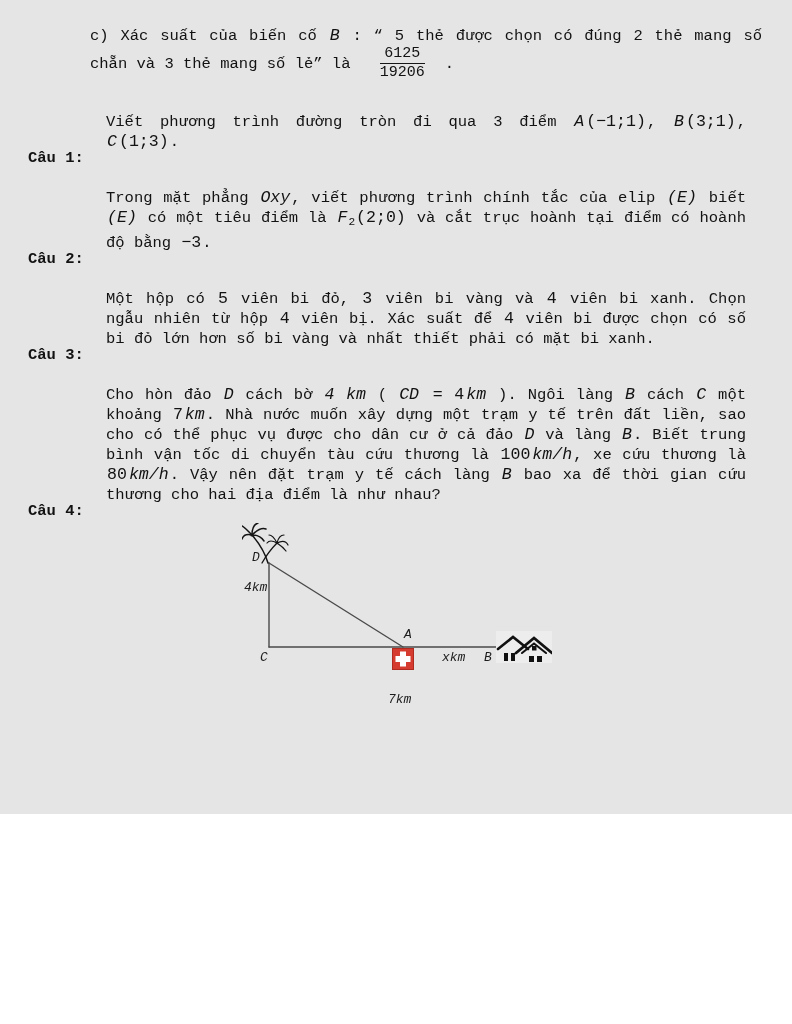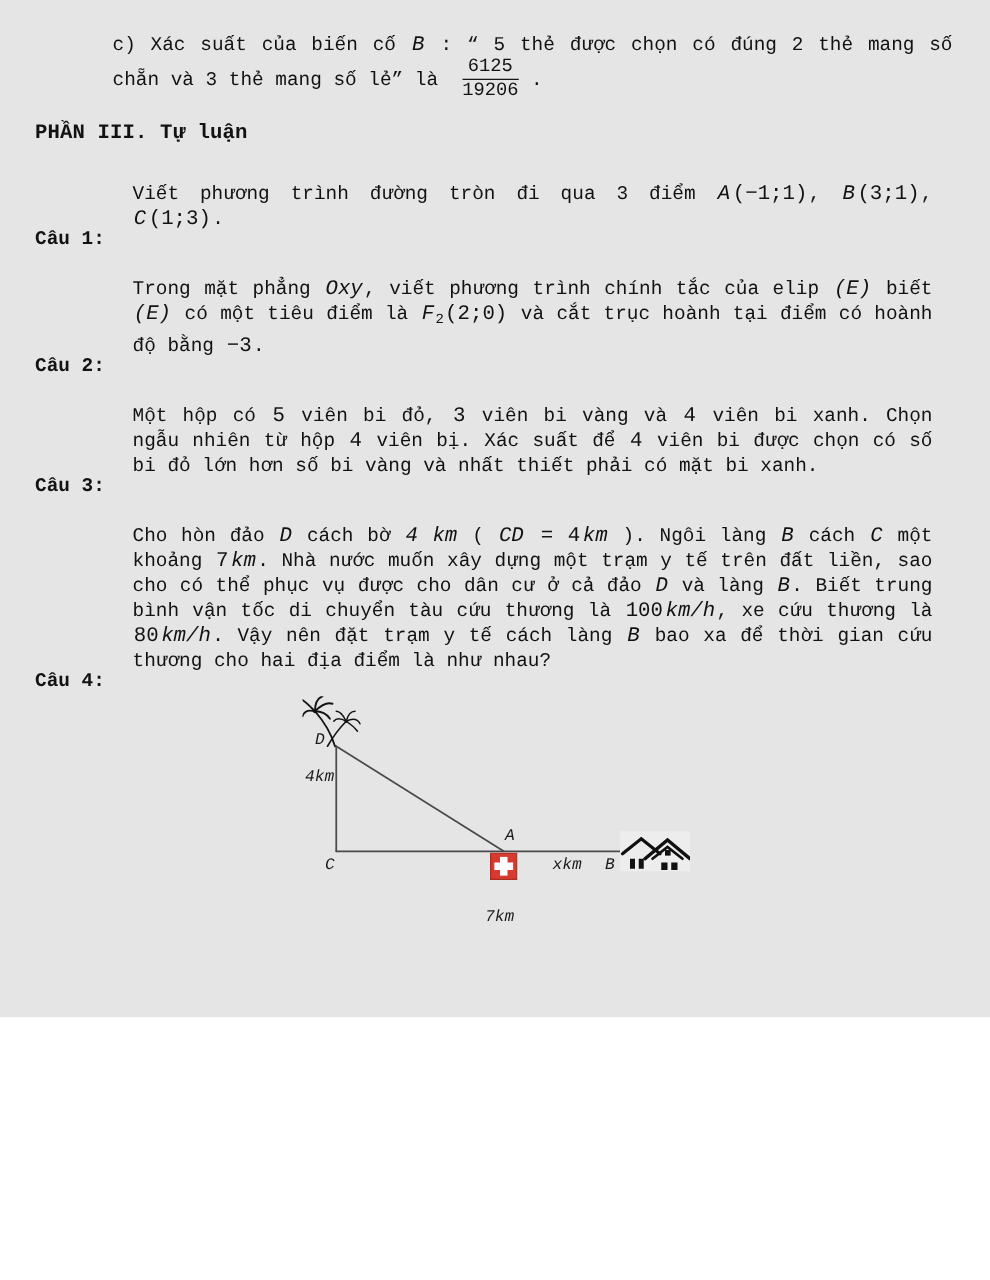--- a/index.html
+++ b/index.html
@@ -24,21 +24,21 @@
   .intro-item.with-frac { min-height: 36px; margin-bottom: 15px; }
 
   
   .frac {
     display: inline-block;
     vertical-align: middle;
     text-align: center;
     line-height: 1.08;
     font-size: 15px;
     font-style: normal;
-    margin: 0 10px;
+    margin: 0 20px;
   }
   .frac .num { display: block; padding: 0 4px 1px; border-bottom: 1.3px solid #161616; }
   .frac .den { display: block; padding-top: 1px; }
 
   
   .section-title {
     margin: 15px 0 14px 0;
     font-size: 16.5px;
     font-weight: bold;
     letter-spacing: 0.1px;
@@ -86,21 +86,20 @@
 </style>
 </head>
 <body>
 
 <div class="page">
   <div class="content">
 
     <p class="intro-item with-frac"><span class="seg-plain">c) Xác suất của biến cố </span><span class="seg-math">B</span><span class="seg-plain"> : “ 5 thẻ được chọn có đúng 2 thẻ mang số chẵn và 3 thẻ mang số lẻ” là </span><span class="frac"><span class="num">6125</span><span class="den">19206</span></span><span class="seg-plain">.</span></p>
 
 
-    <h2 class="section-title">PHẦN III. Tự luận</h2>
 
     <div class="question">
       <span class="qlabel">Câu 1:</span>
       <p class="qbody"><span class="seg-plain">Viết phương trình đường tròn đi qua 3 điểm </span><span class="seg-math">A</span><span class="seg-mnum">(−1;1)</span><span class="seg-plain">,  </span><span class="seg-math">B</span><span class="seg-mnum">(3;1)</span><span class="seg-plain">,  </span><span class="seg-math">C</span><span class="seg-mnum">(1;3)</span><span class="seg-plain">.</span></p>
     </div>
 
     <div class="question">
       <span class="qlabel">Câu 2:</span>
       <p class="qbody"><span class="seg-plain">Trong mặt phẳng </span><span class="seg-math">Oxy</span><span class="seg-plain">,  viết phương trình chính tắc của elip </span><span class="seg-math">(E)</span><span class="seg-plain"> biết </span><span class="seg-math">(E)</span><span class="seg-plain"> có một tiêu điểm là </span><span class="seg-math">F</span><span class="seg-sub">2</span><span class="seg-mnum">(2;0)</span><span class="seg-plain"> và cắt trục hoành tại điểm có hoành độ bằng </span><span class="seg-mnum">−3</span><span class="seg-plain">.</span></p>
     </div>

